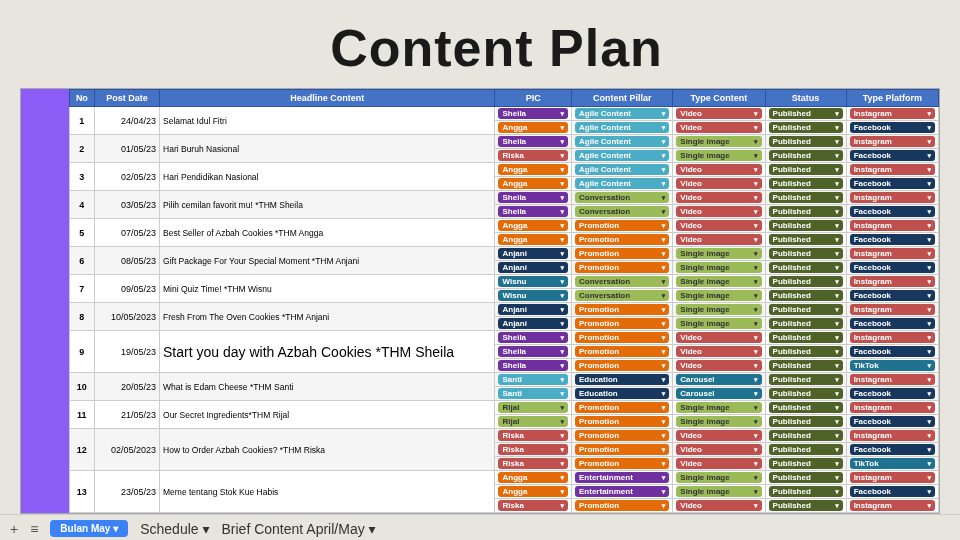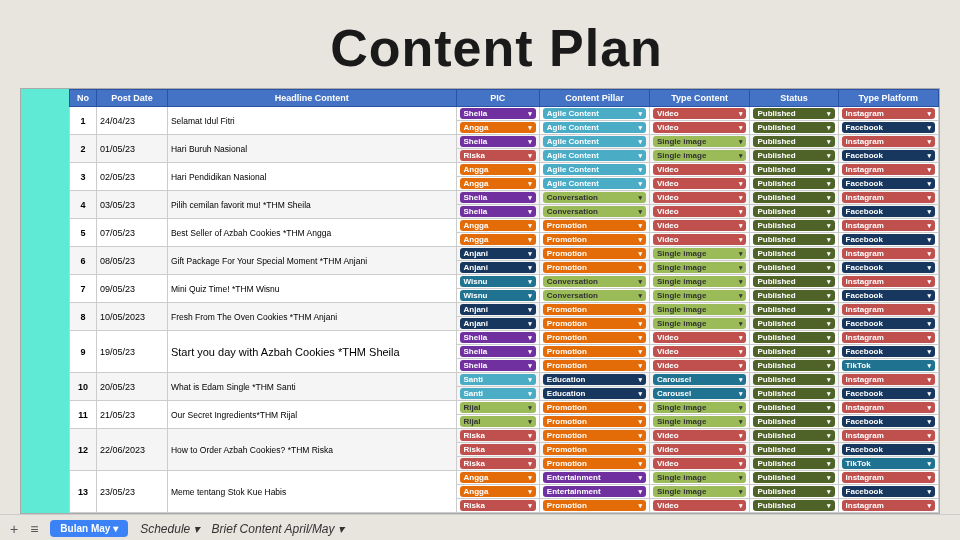--- a/index.html
+++ b/index.html
@@ -16,21 +16,21 @@
       font-size: 52px;
       font-weight: 700;
       color: #1a1a1a;
       padding: 18px 0 10px 0;
       letter-spacing: 1px;
       margin-left: 33px;
     }
     .spreadsheet-wrapper {
       margin: 0 auto;
       width: 920px;
-      background: #5eead4;
+      background: #8b5cf6;
       border: 1px solid #aaa;
       overflow: hidden;
       padding-left: 48px;
     }
     table.main-table {
       width: 100%;
       border-collapse: collapse;
       font-size: 9px;
     }
     table.main-table th {
@@ -42,21 +42,21 @@
       text-align: center;
       white-space: nowrap;
     }
     table.main-table td {
       border: 1px solid #ccc;
       padding: 1px 3px;
       vertical-align: middle;
       white-space: nowrap;
     }
     .no-col { width: 22px; text-align: center; font-weight: bold; }
-    .date-col { width: 58px; text-align: left; }
+    .date-col { width: 58px; text-align: right; }
     .headline-col { width: 195px; }
     .pic-col { width: 68px; }
     .pillar-col { width: 90px; }
     .type-col { width: 82px; }
     .status-col { width: 72px; }
     .platform-col { width: 82px; margin-left: 36px; }
 
     .row-group td { background: #fff; }
     .row-alt td { background: #f5f5f5; }
 
@@ -109,23 +109,22 @@
       background: #3b82f6;
       color: white;
       border-radius: 4px;
       padding: 3px 10px;
       font-weight: bold;
       font-size: 10px;
       cursor: pointer;
     }
     .bottom-bar .tab-plain {
       color: #333;
-      font-size: 12px;
+      font-size: 14px;
       cursor: pointer;
-      font-style: italic;
     }
     .bottom-bar .plus-icon, .bottom-bar .menu-icon {
       font-size: 14px;
       cursor: pointer;
       color: #555;
     }
   </style>
 </head>
 <body>
 
@@ -278,21 +277,21 @@
         <tr class="row-alt">
           <td class="pic-col"><span class="badge badge-anjani">Anjani <span class="badge-arrow">▾</span></span></td>
           <td class="pillar-col"><span class="badge badge-promotion">Promotion <span class="badge-arrow">▾</span></span></td>
           <td class="type-col"><span class="badge badge-singleimage">Single image <span class="badge-arrow">▾</span></span></td>
           <td class="status-col"><span class="badge badge-published">Published <span class="badge-arrow">▾</span></span></td>
           <td class="platform-col"><span class="badge badge-facebook">Facebook <span class="badge-arrow">▾</span></span></td>
         </tr>
         <tr class="row-group">
           <td class="no-col" rowspan="3">9</td>
           <td class="date-col" rowspan="3">19/05/23</td>
-          <td class="headline-col" rowspan="3" style="font-size: 11px;">Start you day with Azbah Cookies *THM Sheila</td>
+          <td class="headline-col" rowspan="3" style="font-size: 14px;">Start you day with Azbah Cookies *THM Sheila</td>
           <td class="pic-col"><span class="badge badge-sheila">Sheila <span class="badge-arrow">▾</span></span></td>
           <td class="pillar-col"><span class="badge badge-promotion">Promotion <span class="badge-arrow">▾</span></span></td>
           <td class="type-col"><span class="badge badge-video">Video <span class="badge-arrow">▾</span></span></td>
           <td class="status-col"><span class="badge badge-published">Published <span class="badge-arrow">▾</span></span></td>
           <td class="platform-col"><span class="badge badge-instagram">Instagram <span class="badge-arrow">▾</span></span></td>
         </tr>
         <tr class="row-group">
           <td class="pic-col"><span class="badge badge-sheila">Sheila <span class="badge-arrow">▾</span></span></td>
           <td class="pillar-col"><span class="badge badge-promotion">Promotion <span class="badge-arrow">▾</span></span></td>
           <td class="type-col"><span class="badge badge-video">Video <span class="badge-arrow">▾</span></span></td>
@@ -302,21 +301,21 @@
         <tr class="row-group">
           <td class="pic-col"><span class="badge badge-sheila">Sheila <span class="badge-arrow">▾</span></span></td>
           <td class="pillar-col"><span class="badge badge-promotion">Promotion <span class="badge-arrow">▾</span></span></td>
           <td class="type-col"><span class="badge badge-video">Video <span class="badge-arrow">▾</span></span></td>
           <td class="status-col"><span class="badge badge-published">Published <span class="badge-arrow">▾</span></span></td>
           <td class="platform-col"><span class="badge badge-tiktok">TikTok <span class="badge-arrow">▾</span></span></td>
         </tr>
         <tr class="row-alt">
           <td class="no-col" rowspan="2">10</td>
           <td class="date-col" rowspan="2">20/05/23</td>
-          <td class="headline-col" rowspan="2" style="font-size: 8.5px;">What is Edam Single *THM Santi</td>
+          <td class="headline-col" rowspan="2" style="font-size: 8.5px;">What is Edam Cheese *THM Santi</td>
           <td class="pic-col"><span class="badge badge-santi">Santi <span class="badge-arrow">▾</span></span></td>
           <td class="pillar-col"><span class="badge badge-education">Education <span class="badge-arrow">▾</span></span></td>
           <td class="type-col"><span class="badge badge-carousel">Carousel <span class="badge-arrow">▾</span></span></td>
           <td class="status-col"><span class="badge badge-published">Published <span class="badge-arrow">▾</span></span></td>
           <td class="platform-col"><span class="badge badge-instagram">Instagram <span class="badge-arrow">▾</span></span></td>
         </tr>
         <tr class="row-alt">
           <td class="pic-col"><span class="badge badge-santi">Santi <span class="badge-arrow">▾</span></span></td>
           <td class="pillar-col"><span class="badge badge-education">Education <span class="badge-arrow">▾</span></span></td>
           <td class="type-col"><span class="badge badge-carousel">Carousel <span class="badge-arrow">▾</span></span></td>
@@ -335,21 +334,21 @@
         </tr>
         <tr class="row-group">
           <td class="pic-col"><span class="badge badge-rijal">Rijal <span class="badge-arrow">▾</span></span></td>
           <td class="pillar-col"><span class="badge badge-promotion">Promotion <span class="badge-arrow">▾</span></span></td>
           <td class="type-col"><span class="badge badge-singleimage">Single image <span class="badge-arrow">▾</span></span></td>
           <td class="status-col"><span class="badge badge-published">Published <span class="badge-arrow">▾</span></span></td>
           <td class="platform-col"><span class="badge badge-facebook">Facebook <span class="badge-arrow">▾</span></span></td>
         </tr>
         <tr class="row-alt">
           <td class="no-col" rowspan="3">12</td>
-          <td class="date-col" rowspan="3">22/06/2023</td>
+          <td class="date-col" rowspan="3">02/05/2023</td>
           <td class="headline-col" rowspan="3" style="font-size: 8.5px;">How to Order Azbah Cookies? *THM Riska</td>
           <td class="pic-col"><span class="badge badge-riska">Riska <span class="badge-arrow">▾</span></span></td>
           <td class="pillar-col"><span class="badge badge-promotion">Promotion <span class="badge-arrow">▾</span></span></td>
           <td class="type-col"><span class="badge badge-video">Video <span class="badge-arrow">▾</span></span></td>
           <td class="status-col"><span class="badge badge-published">Published <span class="badge-arrow">▾</span></span></td>
           <td class="platform-col"><span class="badge badge-instagram">Instagram <span class="badge-arrow">▾</span></span></td>
         </tr>
         <tr class="row-alt">
           <td class="pic-col"><span class="badge badge-riska">Riska <span class="badge-arrow">▾</span></span></td>
           <td class="pillar-col"><span class="badge badge-promotion">Promotion <span class="badge-arrow">▾</span></span></td>

